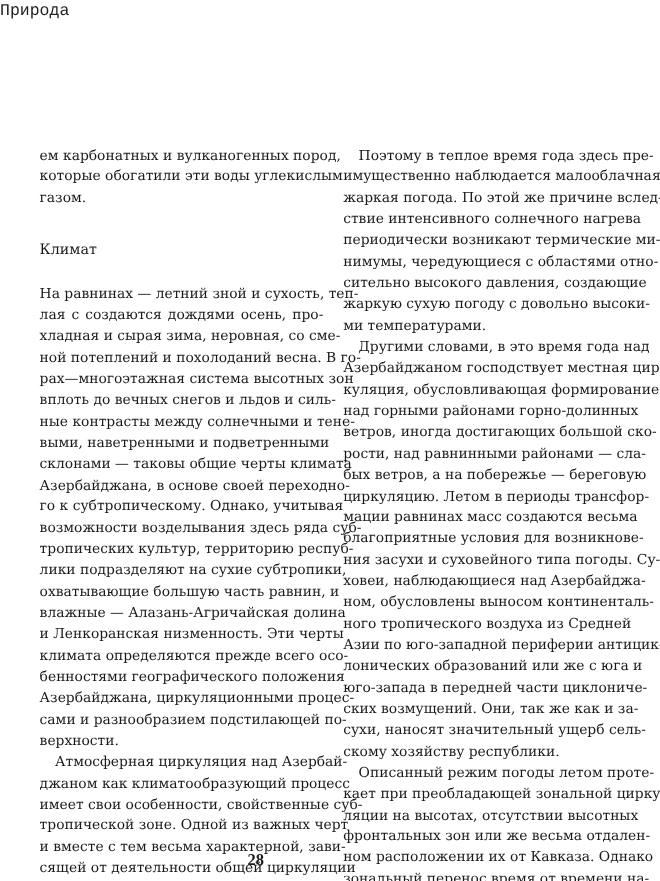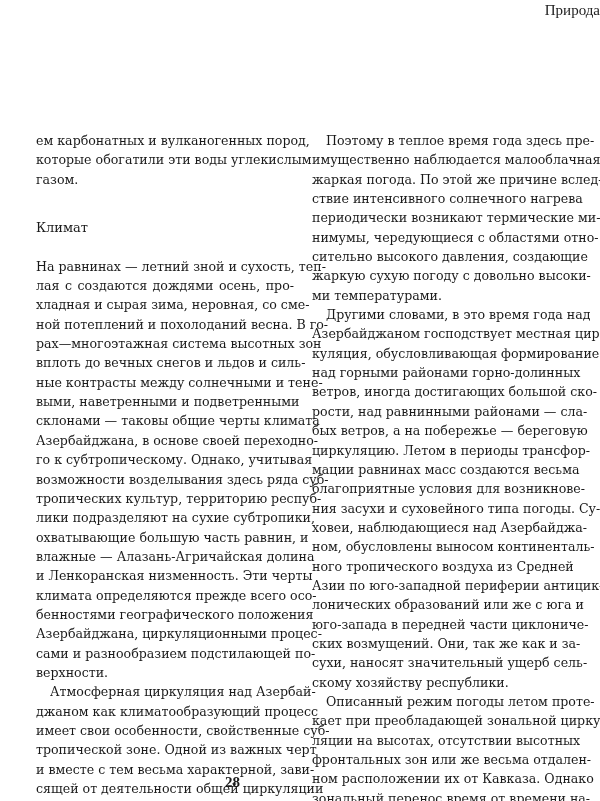--- a/index.html
+++ b/index.html
@@ -1,19 +1,19 @@
 <!DOCTYPE html>
 <html><head>
 <meta charset="utf-8">
 <style>
   html, body { margin: 0; padding: 0; background: #ffffff; }
   body { width: 600px; height: 801px; position: relative; overflow: hidden;
          font-family: "DejaVu Serif", "Liberation Serif", serif; color: #1a1a1a; }
-  .running-head { position: absolute; top: 2px; left: 0; width: 600px; text-align: right;
-                  font-family: Liberation Serif, serif; font-size: 15px; color: #222; }
+  .running-head { position: absolute; top: 2px; left: 0; width: 600px; text-align: left;
+                  font-family: Liberation Mono, monospace; font-size: 15px; color: #222; }
   .col { position: absolute; top: 131px; font-size: 12.6px; line-height: 19.35px; }
   .col-left { left: 36px; width: 258px; }
   .col-right { left: 312px; width: 251px; }
   .line { display: block; white-space: nowrap; text-align: justify; text-align-last: justify; height: 19.35px; overflow: visible; }
   .line.last { text-align-last: left; }
   .line.indent { padding-left: 14px; }
   .gap { display: block; height: 19.35px; }
   .heading { display: block; font-weight: normal; font-size: 13px; height: 19.35px; }
   .page-number { position: absolute; top: 774px; left: 218px; width: 22px; text-align: right;
                  font-family: "Liberation Serif", serif; font-weight: bold; font-size: 15px; }

